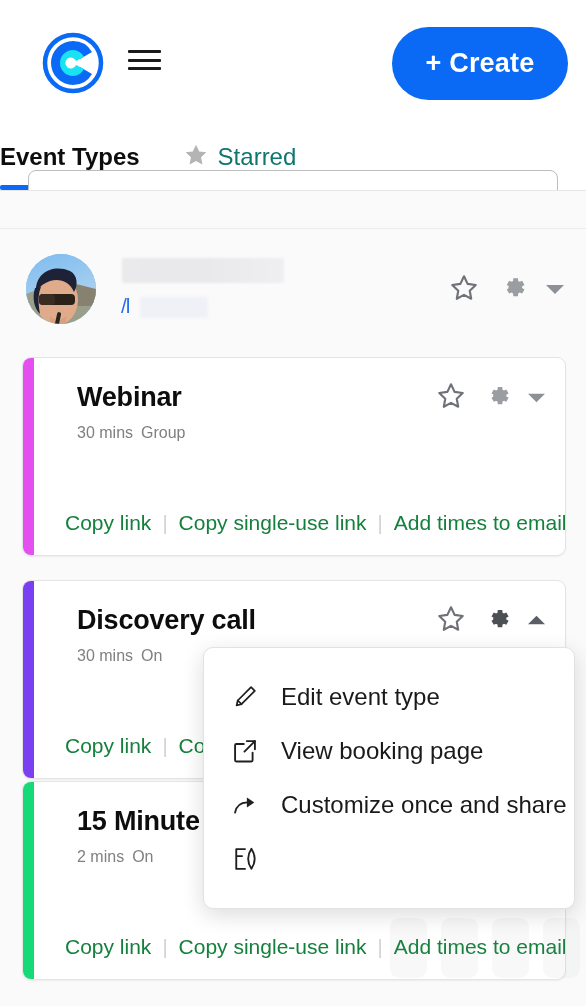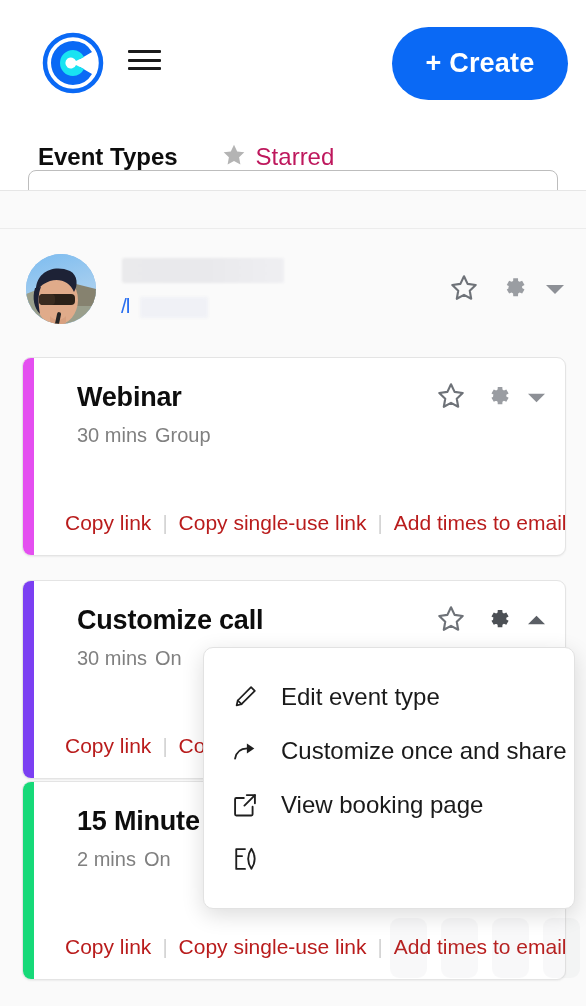--- a/index.html
+++ b/index.html
@@ -70,35 +70,34 @@
   }
 
   
   .tabs {
     position: absolute;
     left: 0; top: 127px;
     width: 586px; height: 63px;
     background: #ffffff;
     display: flex;
     align-items: center;
-    padding-left: 38px;
   }
   .tab {
     position: relative;
     height: 63px;
     display: flex;
     align-items: center;
     gap: 9px;
     margin-right: 43px;
     cursor: pointer;
     padding-bottom: 4px;
   }
   .tab-label {
     font-size: 24px;
-    color: #be185d;
+    color: #0f766e;
     font-weight: normal;
     white-space: nowrap;
   }
   .tab.active .tab-label {
     color: #0d0d0d;
     font-weight: bold;
   }
   .tab.active::after {
     content: "";
     position: absolute;
@@ -208,21 +207,21 @@
 
   .card-title {
     font-size: 27px;
     font-weight: bold;
     color: #0d0d0d;
     letter-spacing: -0.2px;
     white-space: nowrap;
   }
   .card-meta {
     margin-top: 11px;
-    font-size: 20px;
+    font-size: 16px;
     color: #808080;
     white-space: nowrap;
   }
   .card-meta .sep { display: inline-block; width: 8px; }
 
   .card-actions {
     position: absolute;
     right: 20px; top: 22px;
     display: flex;
     align-items: center;
@@ -232,21 +231,21 @@
   .card-links {
     position: absolute;
     left: 42px; bottom: 20px;
     display: flex;
     align-items: center;
     font-size: 21px;
     color: #0a69f5;
     white-space: nowrap;
   }
   .card-links a {
-    color: #b91c1c;
+    color: #15803d;
     text-decoration: none;
     cursor: pointer;
   }
   .link-sep {
     color: #d2d2d2;
     margin: 0 11px;
     font-size: 20px;
   }
 
   
@@ -425,21 +424,21 @@
         <a>Copy single-use link</a>
         <span class="link-sep">|</span>
         <a>Add times to email</a>
       </div>
     </div>
   </div>
 
   <div class="card" id="card-discovery">
     <div class="card-accent" style="background:#7b3ff2"></div>
     <div class="card-inner">
-      <div class="card-title">Customize call</div>
+      <div class="card-title">Discovery call</div>
       <div class="card-meta">
         <span>30 mins</span><span class="sep"></span><span>On</span>
       </div>
       <div class="card-actions">
         <span class="star-btn">
           <svg width="32" height="32" viewBox="0 0 24 24" fill="none" stroke="#6e7278" stroke-width="1.6" stroke-linejoin="round">
             <path d="M12 3.2l2.7 5.7 6.1.8-4.5 4.3 1.1 6.1L12 17.2 6.6 20.1l1.1-6.1-4.5-4.3 6.1-.8z"></path>
           </svg>
         </span>
         <span class="gear-btn">
@@ -493,36 +492,36 @@
           <path d="M17.2 3.6l3.2 3.2L9 18.2l-4.2 1 1-4.2z"></path>
           <path d="M5.8 15l3.2 3.2"></path>
         </svg>
       </span>
       <span class="menu-label">Edit event type</span>
     </div>
 
     <div class="menu-item">
       <span class="menu-icon">
         <svg width="28" height="28" viewBox="0 0 24 24" fill="none" stroke="#1f1f1f" stroke-width="1.6" stroke-linejoin="round" stroke-linecap="round">
-          <path d="M3.5 18.5c1-6.2 5.2-8.6 10.5-8.8"></path>
-          <path d="M13.6 5.5L20 9.8l-6.4 4.3z" fill="#1f1f1f" stroke="none"></path>
-        </svg>
-      </span>
-      <span class="menu-label">Customize once and share</span>
-    </div>
-
-    <div class="menu-item">
-      <span class="menu-icon">
-        <svg width="28" height="28" viewBox="0 0 24 24" fill="none" stroke="#1f1f1f" stroke-width="1.6" stroke-linejoin="round" stroke-linecap="round">
           <path d="M18.5 13.5v6.5a1 1 0 01-1 1H4.5a1 1 0 01-1-1V7a1 1 0 011-1H11"></path>
           <path d="M13.5 3.5h7v7"></path>
           <path d="M20.5 3.5L11.5 12.5"></path>
         </svg>
       </span>
       <span class="menu-label">View booking page</span>
+    </div>
+
+    <div class="menu-item">
+      <span class="menu-icon">
+        <svg width="28" height="28" viewBox="0 0 24 24" fill="none" stroke="#1f1f1f" stroke-width="1.6" stroke-linejoin="round" stroke-linecap="round">
+          <path d="M3.5 18.5c1-6.2 5.2-8.6 10.5-8.8"></path>
+          <path d="M13.6 5.5L20 9.8l-6.4 4.3z" fill="#1f1f1f" stroke="none"></path>
+        </svg>
+      </span>
+      <span class="menu-label">Customize once and share</span>
     </div>
 
     <div class="menu-item">
       <span class="menu-icon">
         <svg width="28" height="28" viewBox="0 0 24 24" fill="none" stroke="#1f1f1f" stroke-width="1.6" stroke-linejoin="round" stroke-linecap="round">
           <path d="M12 3.5H4.5v17H12"></path>
           <path d="M5 9.5h4.5"></path>
           <path d="M17.5 3.2c2 3 2.8 5.6 2.8 8.6s-.8 5.6-2.8 8.6c-2-3-2.8-5.6-2.8-8.6s.8-5.6 2.8-8.6z"></path>
         </svg>
       </span>

